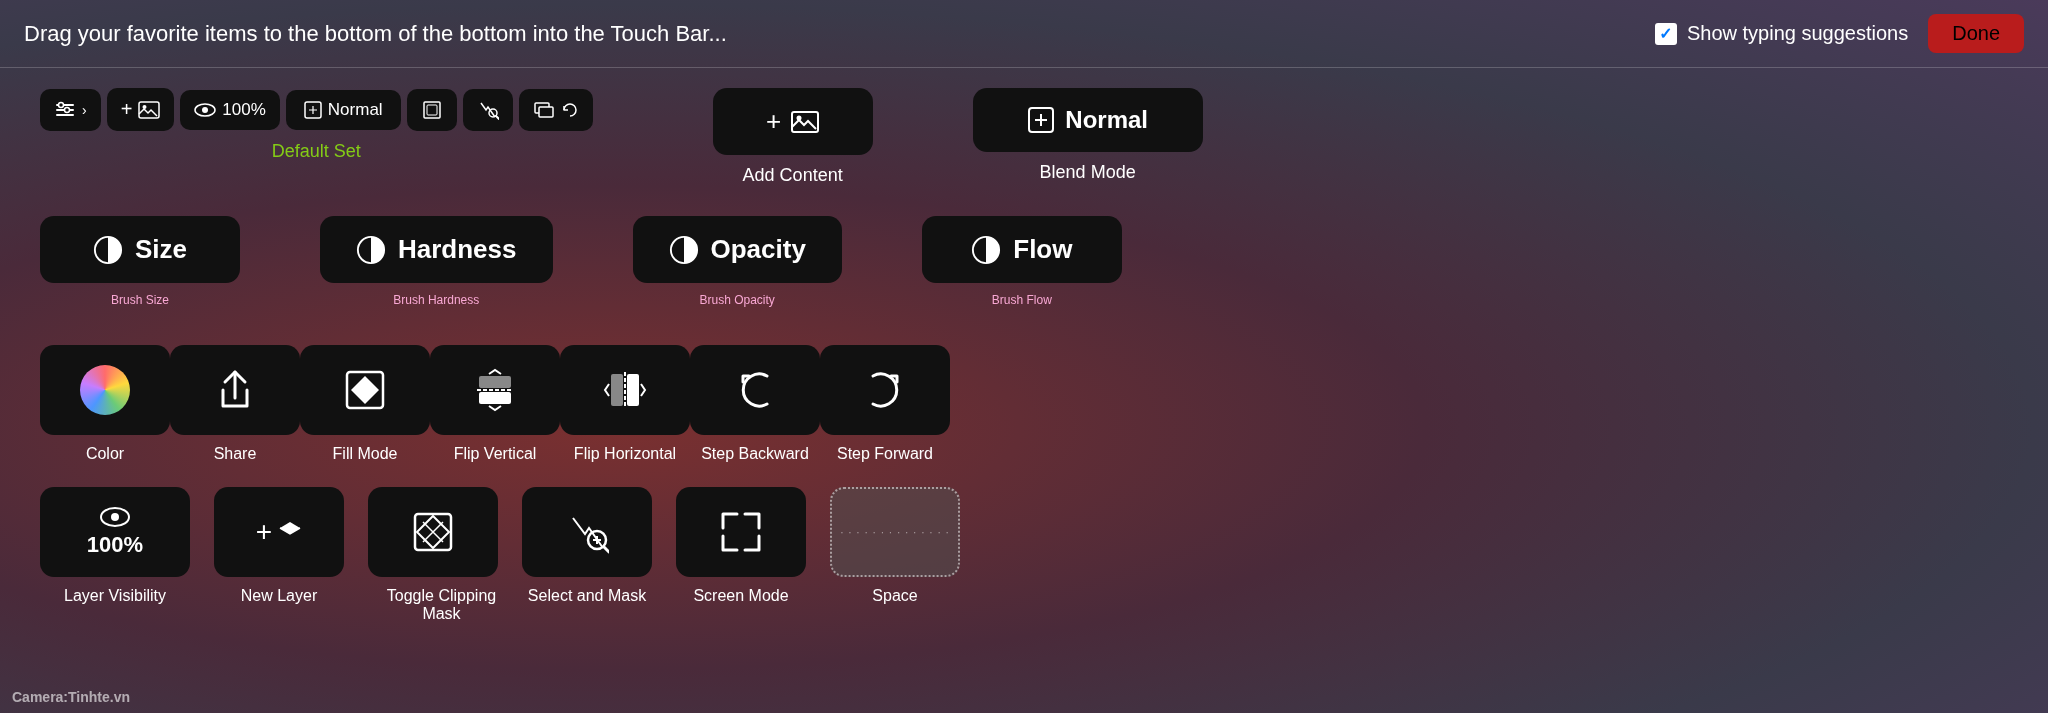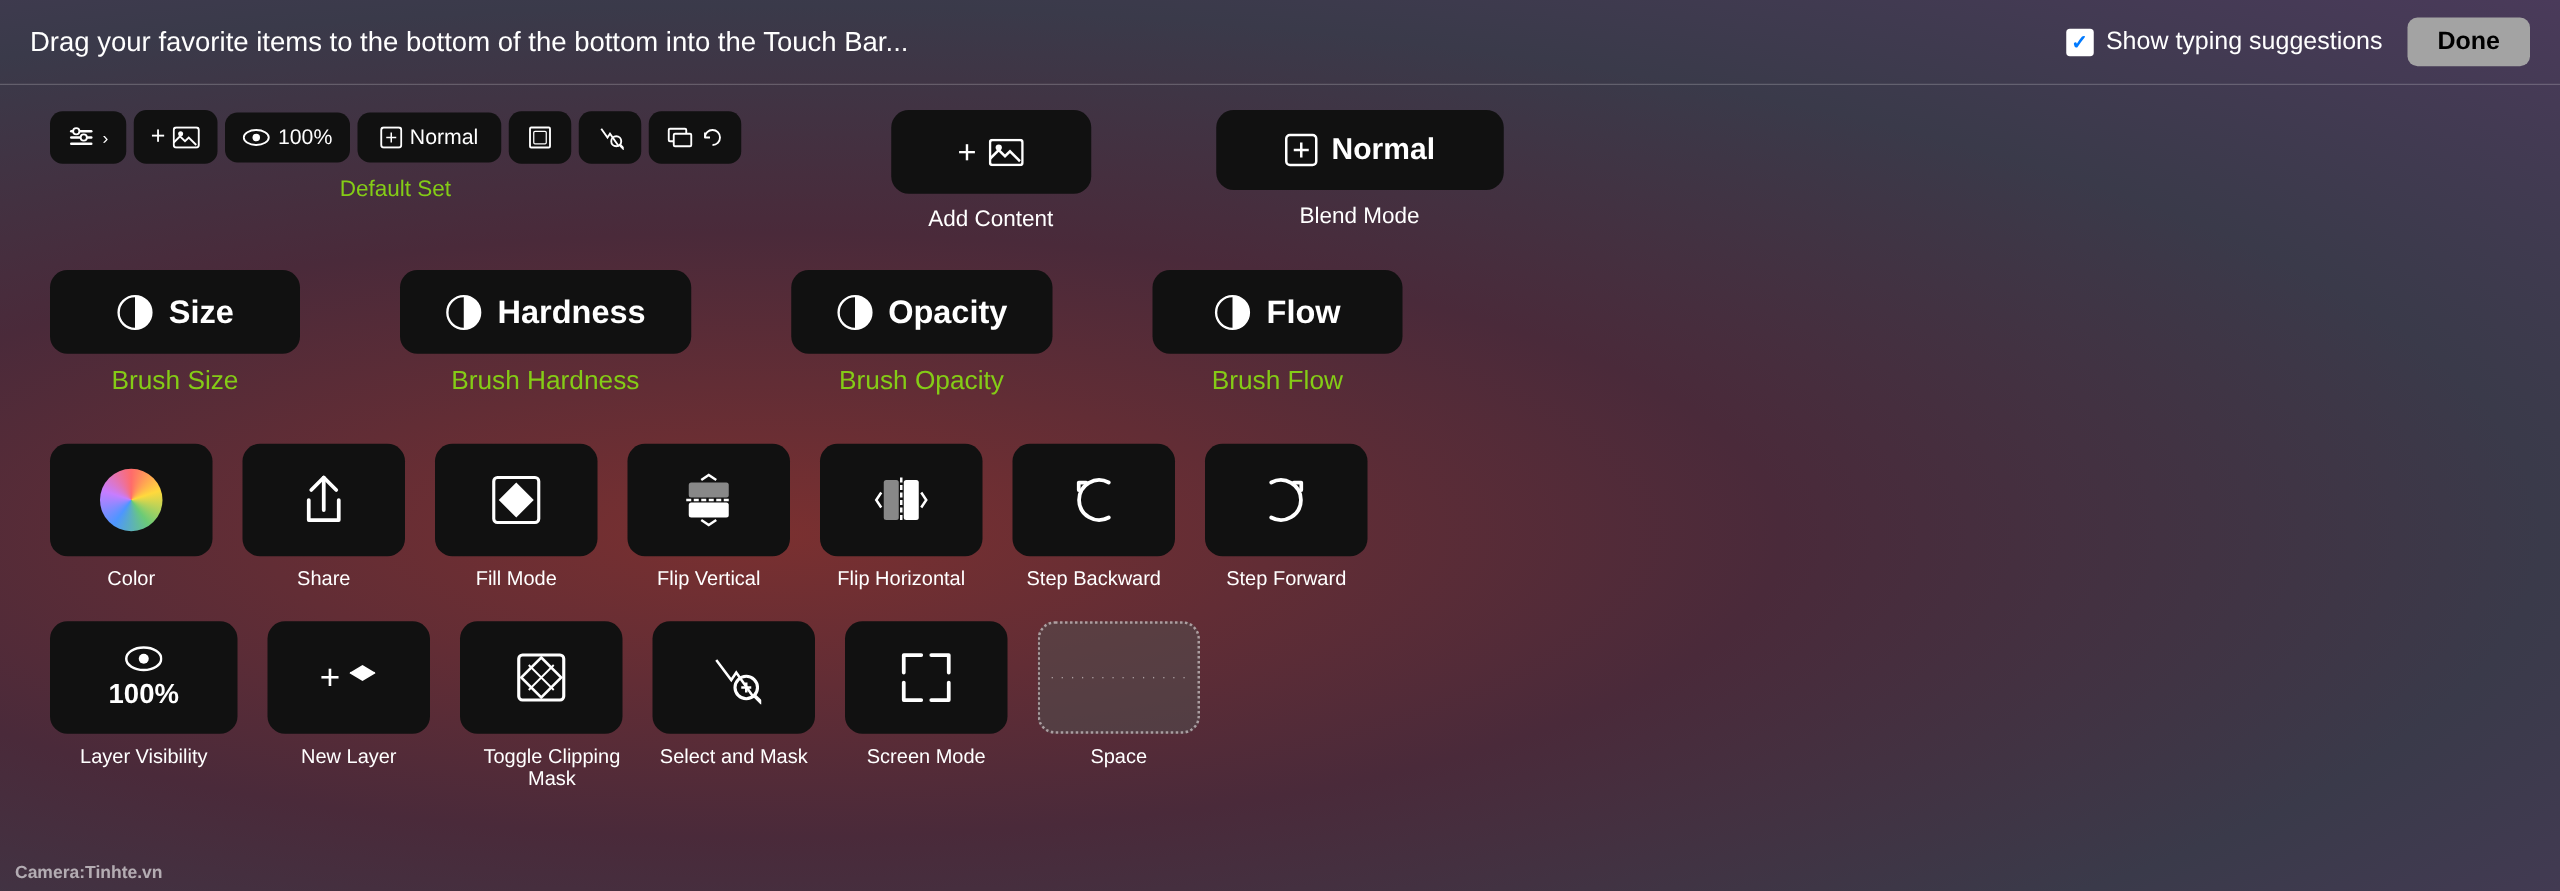--- a/index.html
+++ b/index.html
@@ -63,26 +63,26 @@
       border-radius: 3px;
       display: flex;
       align-items: center;
       justify-content: center;
       color: #007aff;
       font-size: 16px;
       font-weight: bold;
     }
 
     .done-btn {
-      background: #a3a3a3;
+      background: #b91c1c;
       border: none;
       border-radius: 8px;
       padding: 8px 24px;
       font-size: 20px;
-      font-weight: 700;
+      font-weight: 400;
       color: #000;
       cursor: pointer;
     }
 
     
     .main-area {
       padding: 20px 40px;
     }
 
     
@@ -187,29 +187,28 @@
       cursor: pointer;
       min-width: 200px;
     }
 
     .half-circle-icon {
       width: 30px;
       height: 30px;
     }
 
     .brush-label {
-      color: #84cc16;
-      font-size: 21px;
+      color: #f9a8d4;
+      font-size: 12px;
     }
 
     
     .row3 {
       display: flex;
       align-items: flex-start;
-      gap: 24px;
       margin-bottom: 24px;
     }
 
     .tool-item {
       display: flex;
       flex-direction: column;
       align-items: center;
       gap: 10px;
     }
 

